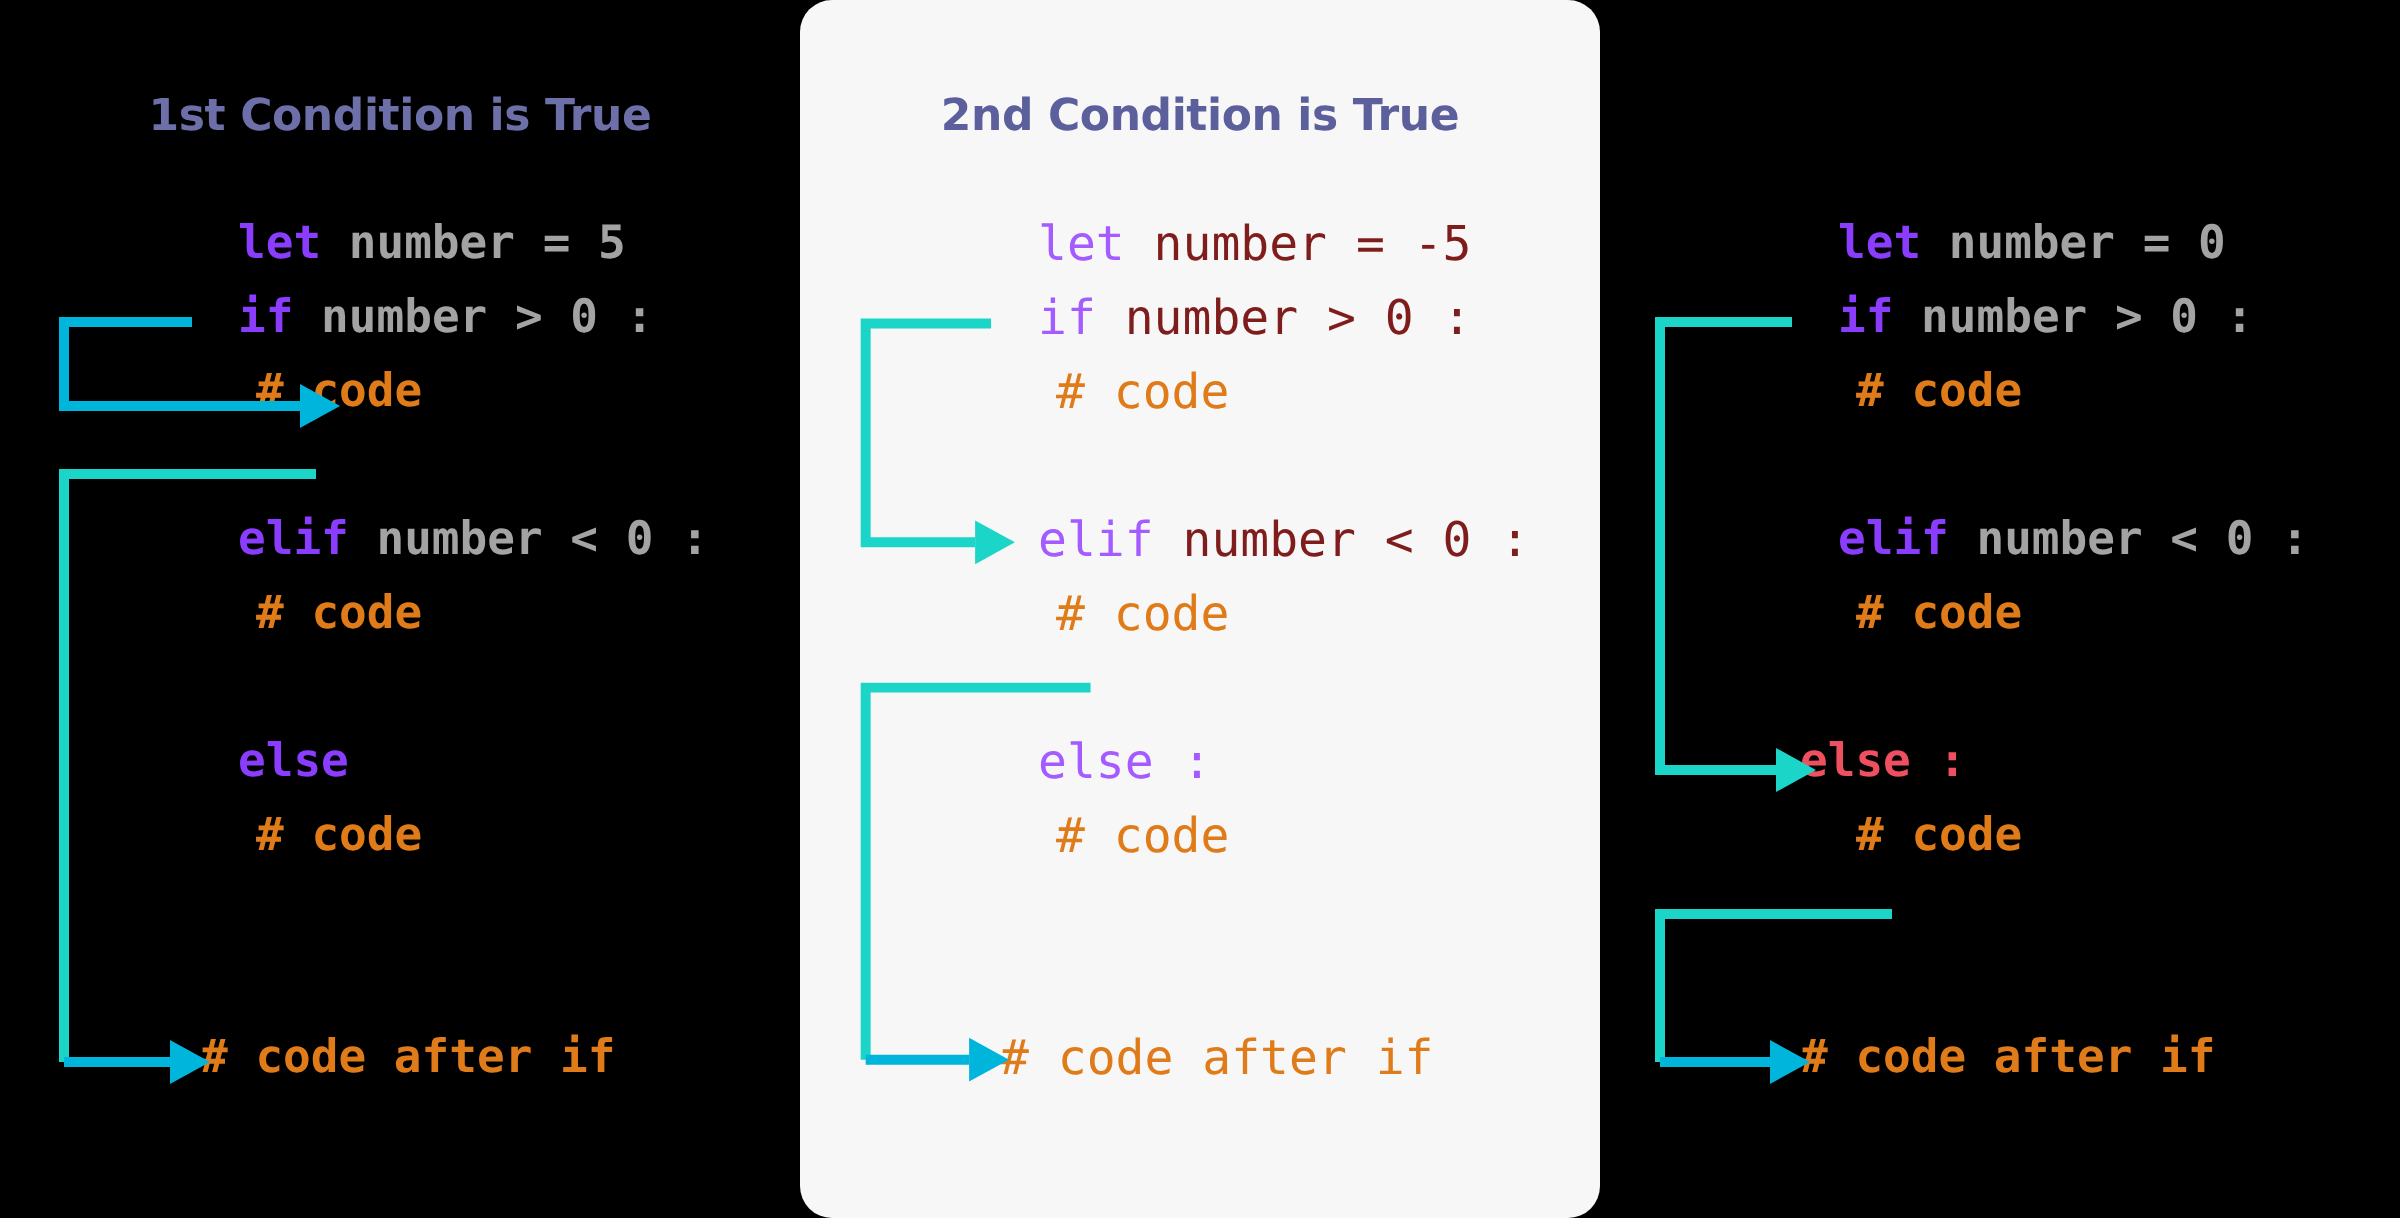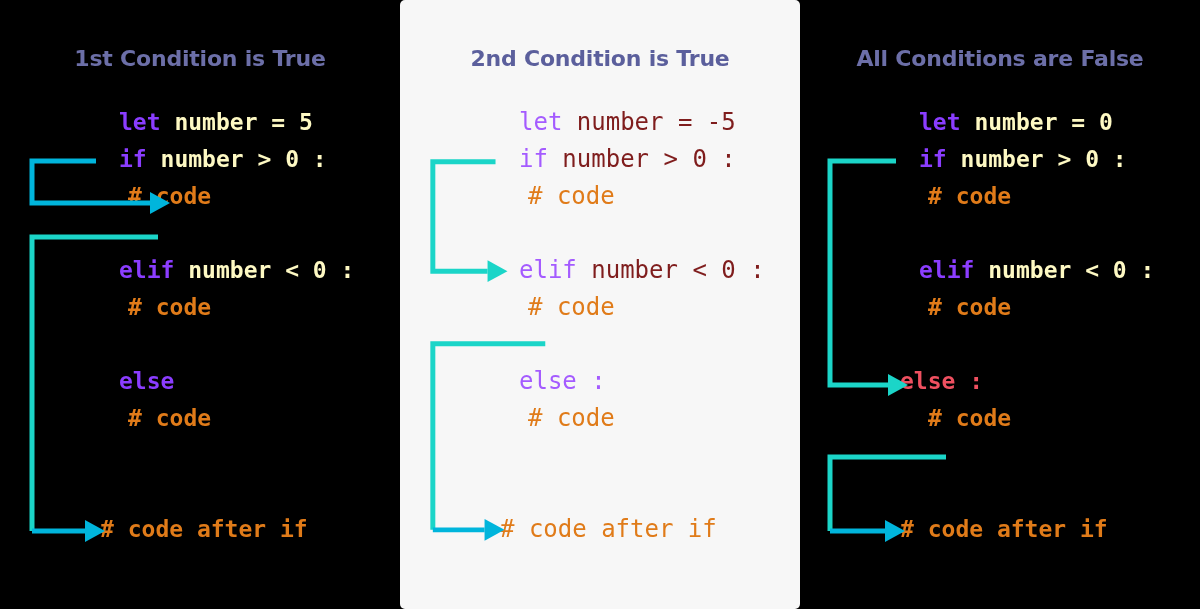--- a/index.html
+++ b/index.html
@@ -21,21 +21,21 @@
     width:400px;height:609px;
     box-sizing:border-box;
     overflow:hidden;
   }
   .panel.dark{background:#000000;}
   .panel.light-wrap{background:#000000;display:flex;align-items:stretch;justify-content:center;}
   .light-card{
     position:relative;
     width:398px;height:609px;
     background:#f7f7f7;
-    border-radius:5px;
+    border-radius:16px;
     overflow:hidden;
     padding-left:26px;
   }
   .panel-title{
     position:absolute;
     left:0;right:0;
     top:46px;
     text-align:center;
     font-size:22px;
     font-weight:800;
@@ -55,21 +55,21 @@
     line-height:37px;
     white-space:pre;
   }
   .code.bold{font-weight:bold;}
   .code.thin{font-weight:normal;font-size:24px;}
   .ln{display:block;height:37px;}
   .ln.gap{height:37px;}
 
   .kw{color:#8b3dff;margin-left:19px;}
   .light-card .kw{color:#a45bff;}
-  .id{color:#fef9c3;}
+  .id{color:#a3a3a3;}
   .light-card .id{color:#7f1d1d;}
   .cm{color:#e07b19;}
   .light-card .cm{color:#e07b19;}
   .kw-false{color:#ef5060;}
 
   
   .p1 .ln{padding-left:100px;}
   .p2 .ln{padding-left:100px;}
   .p3 .ln{padding-left:100px;}
 
@@ -107,21 +107,20 @@
           <path d="M 96 161 L 33 161 L 33 271 L 88 271" stroke="#1bd5c8" stroke-width="5" fill="none" stroke-linecap="butt" stroke-linejoin="miter"></path>
           <polygon points="88,260 108,271 88,282" fill="#1bd5c8"></polygon>
           <path d="M 146 344 L 33 344 L 33 531" stroke="#1bd5c8" stroke-width="5" fill="none" stroke-linecap="butt" stroke-linejoin="miter"></path>
           <path d="M 33 531 L 85 531" stroke="#00b5dc" stroke-width="5" fill="none" stroke-linecap="butt" stroke-linejoin="miter"></path>
           <polygon points="85,520 105,531 85,542" fill="#00b5dc"></polygon>
         </svg>
     </div>
   </div>
 
   <div class="panel dark">
-    <div class="panel-title on-dark">All Conditions are False</div>
     <div class="code bold p3"><span class="ln" style="padding-left: 100px;"><span class="kw">let</span><span class="id"> number = 0</span></span><span class="ln" style="padding-left: 100px;"><span class="kw">if</span><span class="id"> number &gt; 0 :</span></span><span class="ln" style="padding-left: 128px;"><span class="cm"># code</span></span><span class="ln gap" style="padding-left: 100px;"></span><span class="ln" style="padding-left: 100px;"><span class="kw">elif</span><span class="id"> number &lt; 0 :</span></span><span class="ln" style="padding-left: 128px;"><span class="cm"># code</span></span><span class="ln gap" style="padding-left: 100px;"></span><span class="ln" style="padding-left: 100px;"><span class="kw-false">else :</span></span><span class="ln" style="padding-left: 128px;"><span class="cm"># code</span></span><span class="ln gap" style="padding-left: 100px;"></span><span class="ln gap" style="padding-left: 100px;"></span><span class="ln" style="padding-left: 100px;"><span class="cm"># code after if</span></span></div>
     <svg class="arrows" viewBox="0 0 400 609">
         <path d="M 96 161 L 30 161 L 30 385 L 88 385" stroke="#1bd5c8" stroke-width="5" fill="none" stroke-linecap="butt" stroke-linejoin="miter"></path>
         <polygon points="88,374 108,385 88,396" fill="#1bd5c8"></polygon>
         <path d="M 146 457 L 30 457 L 30 531" stroke="#1bd5c8" stroke-width="5" fill="none" stroke-linecap="butt" stroke-linejoin="miter"></path>
         <path d="M 30 531 L 85 531" stroke="#00b5dc" stroke-width="5" fill="none" stroke-linecap="butt" stroke-linejoin="miter"></path>
         <polygon points="85,520 105,531 85,542" fill="#00b5dc"></polygon>
       </svg>
   </div>
 

